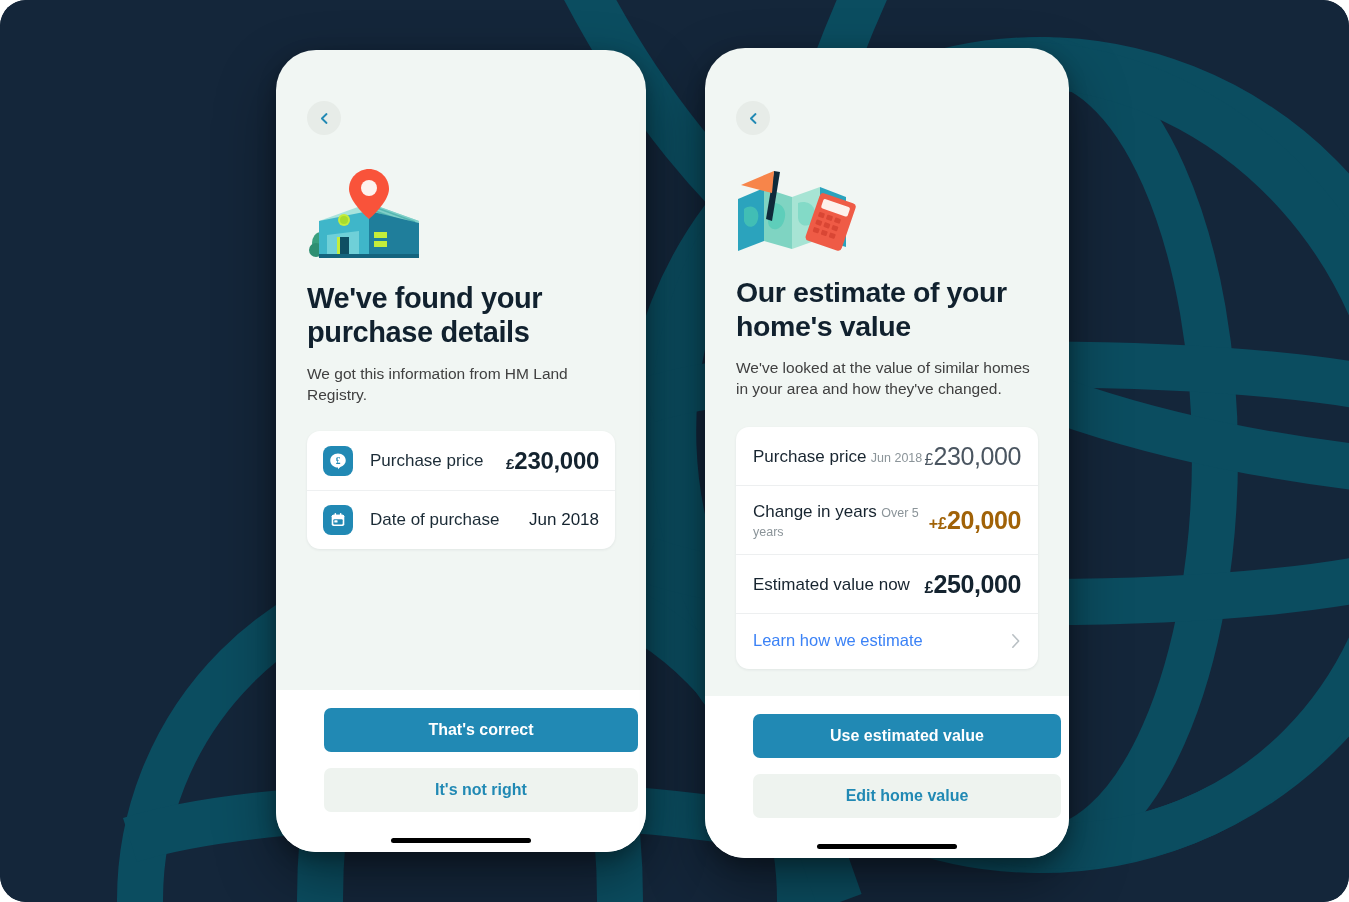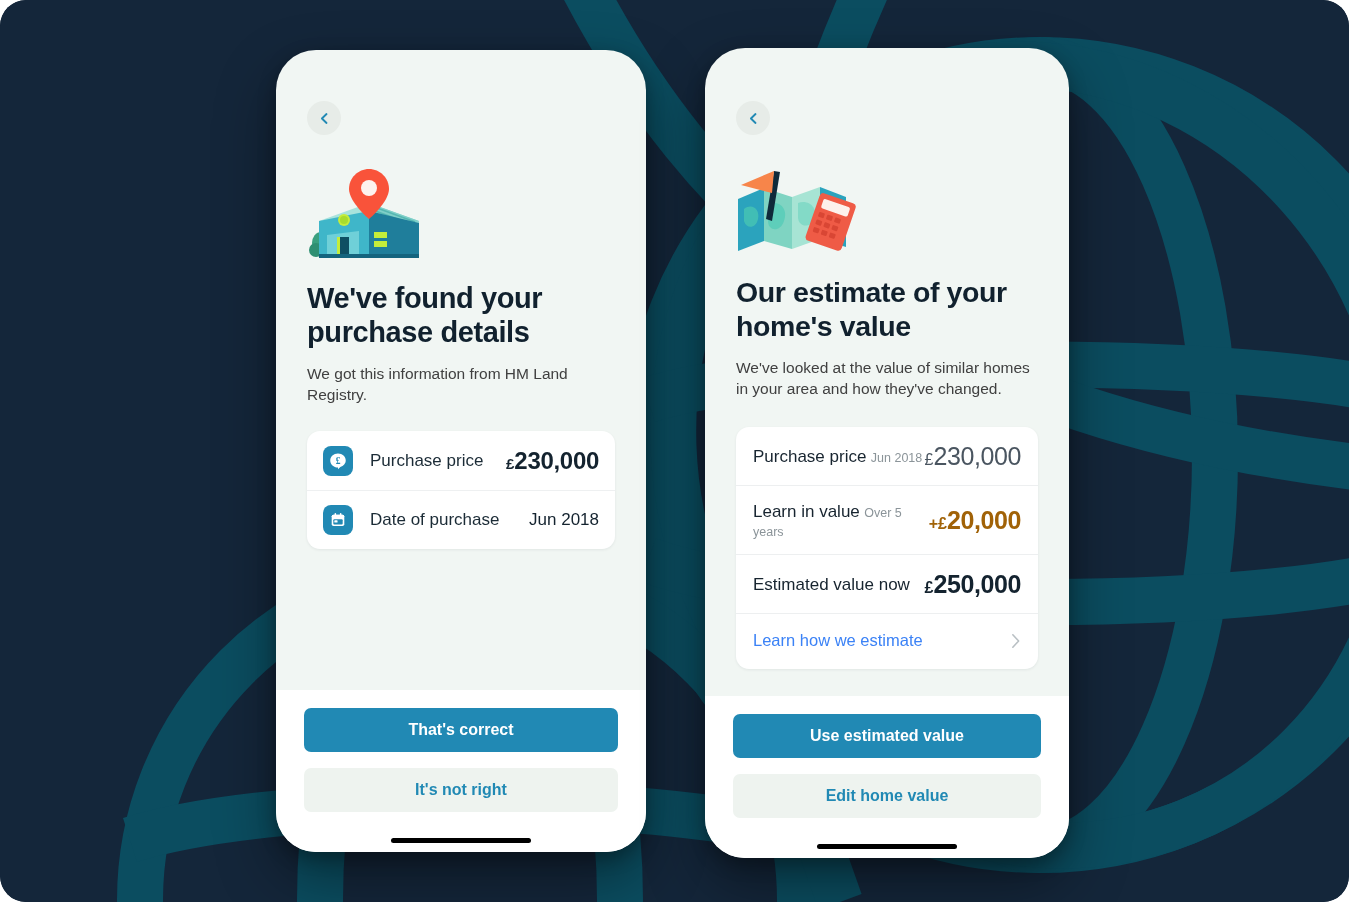--- a/index.html
+++ b/index.html
@@ -167,20 +167,21 @@
   .btn {
     display: flex; align-items: center; justify-content: center;
     height: 44px;
     border-radius: 7px;
     font-size: 16px;
     font-weight: 700;
     cursor: pointer;
     border: none;
     width: 100%;
     font-family: "Liberation Sans", sans-serif;
+    margin-left: 20px;
   }
   .btn-primary   { background: #2189b4; color: #ffffff; }
   .btn-secondary { background: #eef3ef; color: #2189b4; margin-top: 16px; }
 
   .home-indicator {
     width: 140px; height: 5px;
     background: #000;
     border-radius: 3px;
     margin: 26px auto 9px;
   }
@@ -362,21 +363,21 @@
         <div class="row2">
           <span class="row2-text">
             <span class="row2-label">Purchase price</span>
             <span class="row2-sub">Jun 2018</span>
           </span>
           <span class="row2-value muted"><span class="cur">£</span><span class="big">230,000</span></span>
         </div>
 
         <div class="row2">
           <span class="row2-text">
-            <span class="row2-label">Learn in value</span>
+            <span class="row2-label">Change in years</span>
             <span class="row2-sub">Over 5 years</span>
           </span>
           <span class="row2-value pos"><span class="cur">+£</span><span class="big">20,000</span></span>
         </div>
 
         <div class="row2">
           <span class="row2-text">
             <span class="row2-label">Estimated value now</span>
           </span>
           <span class="row2-value"><span class="cur">£</span><span class="big">250,000</span></span>

